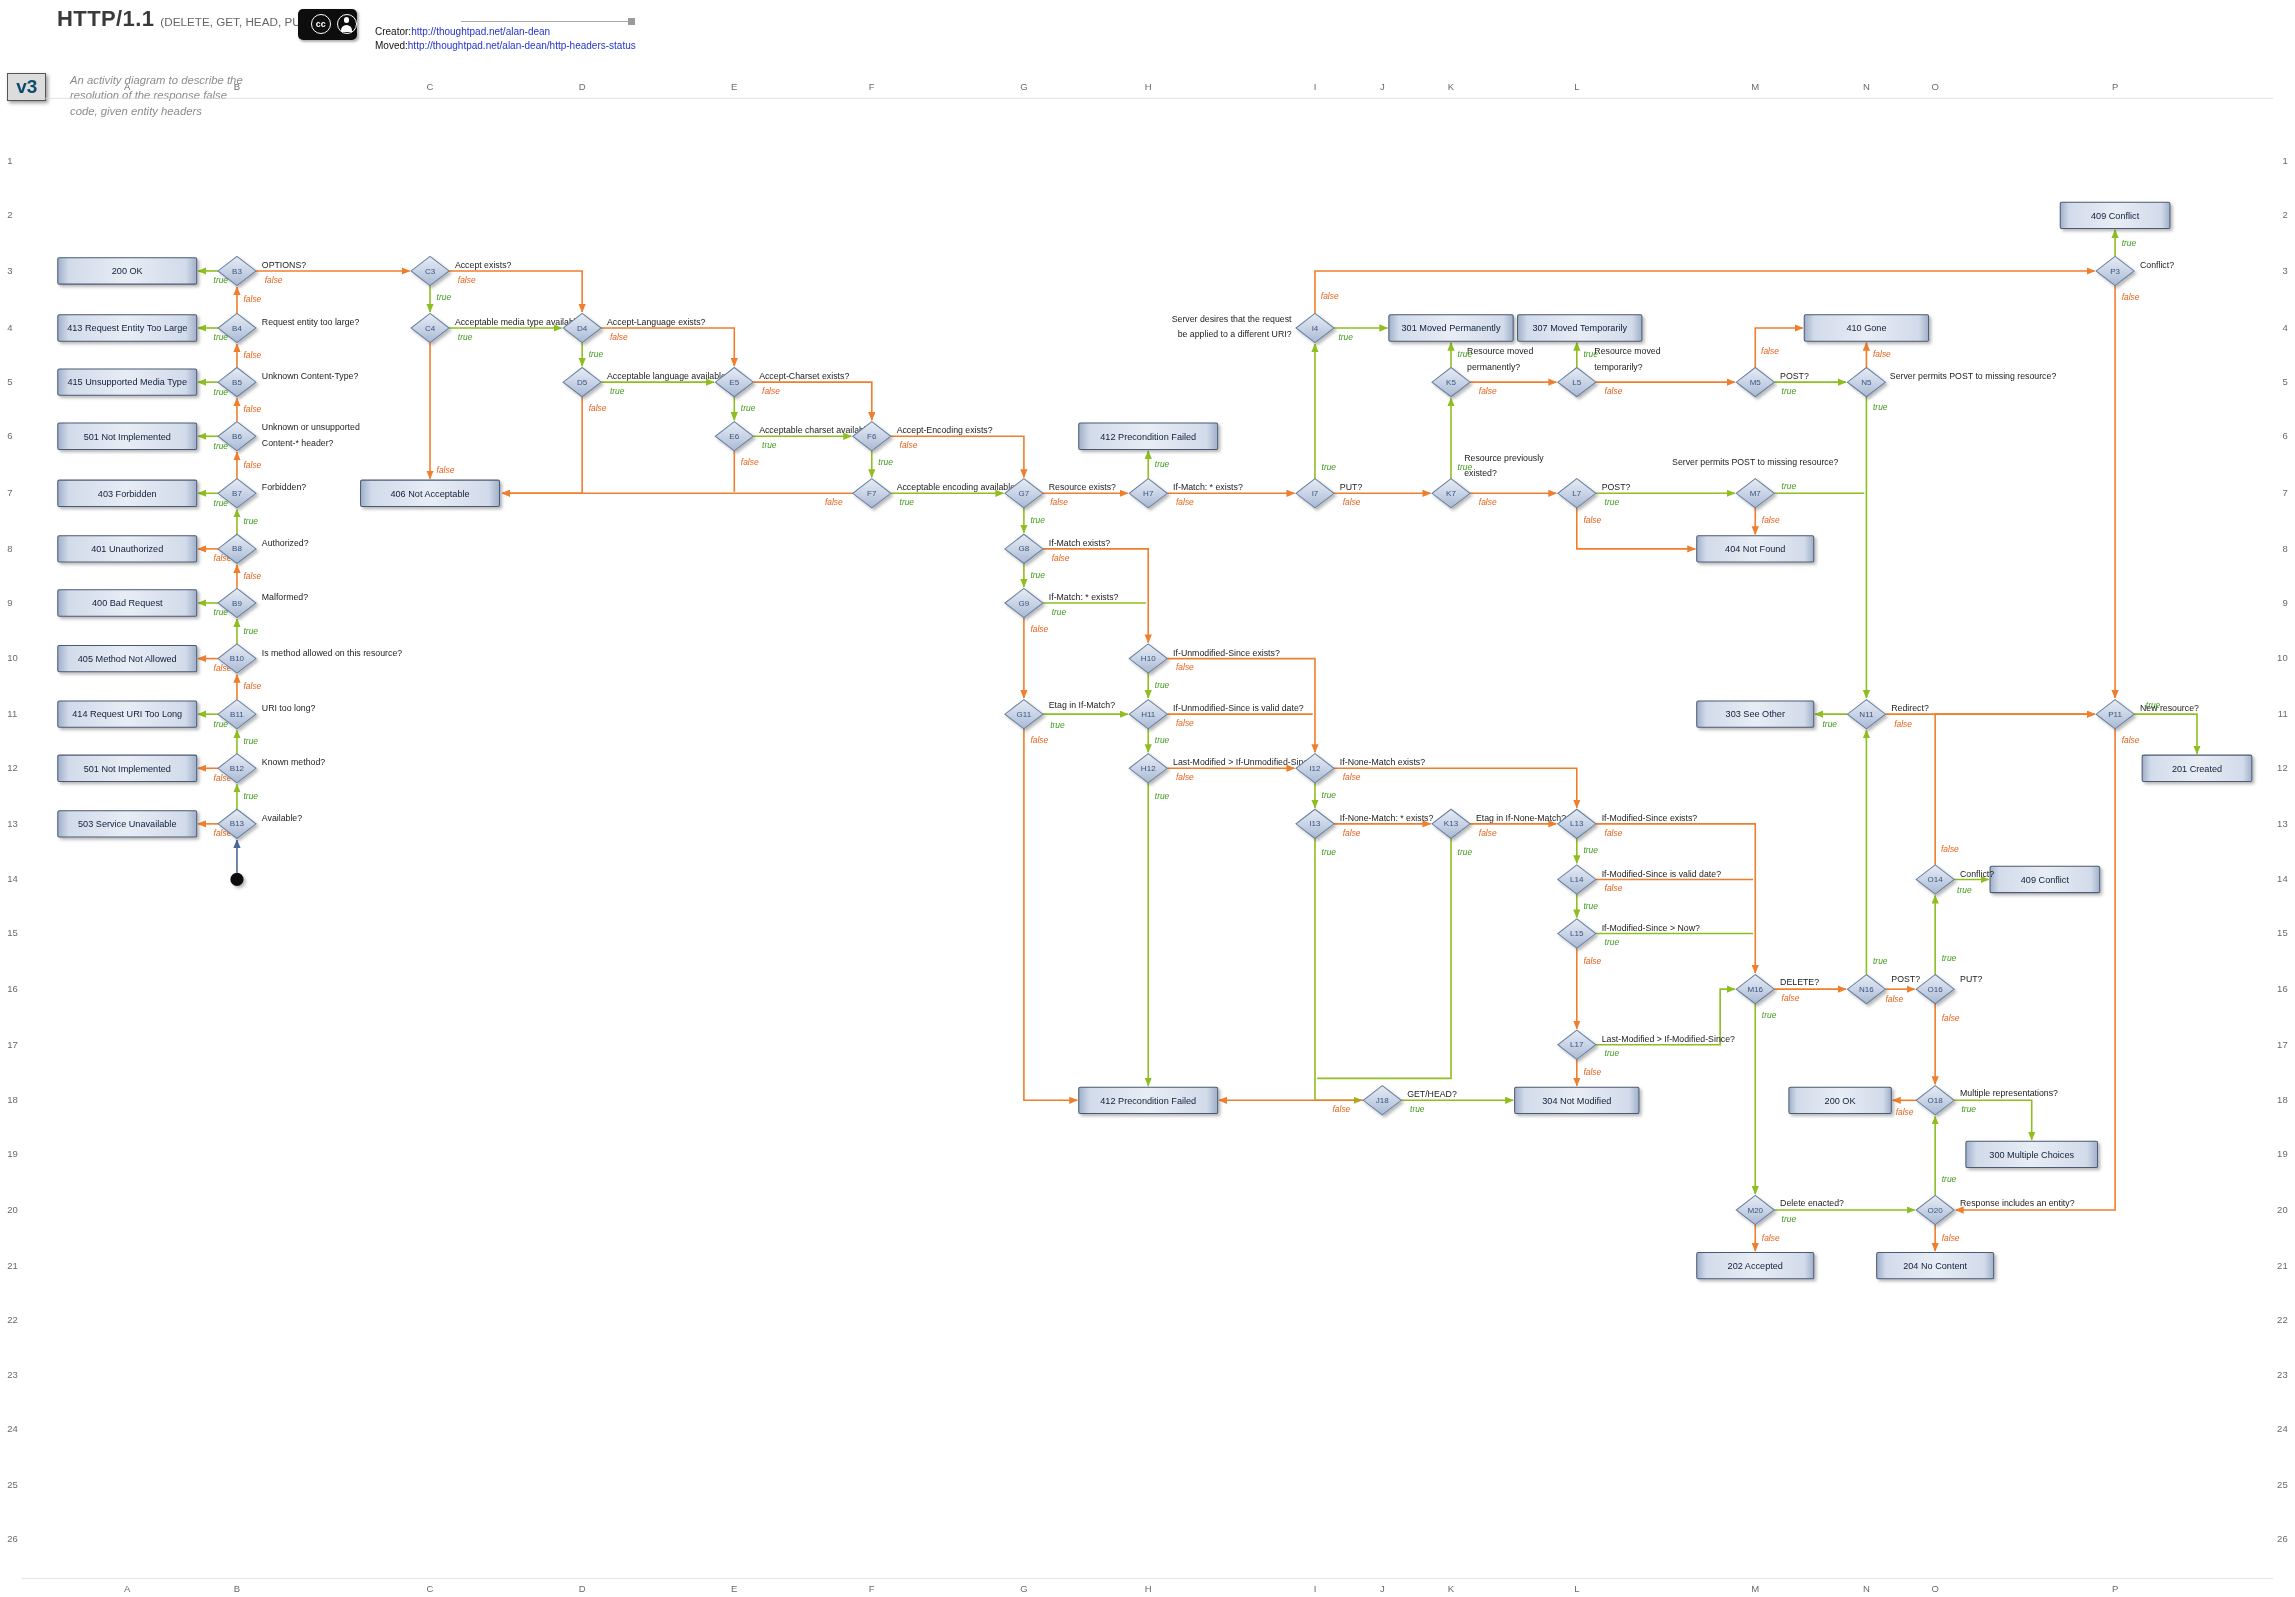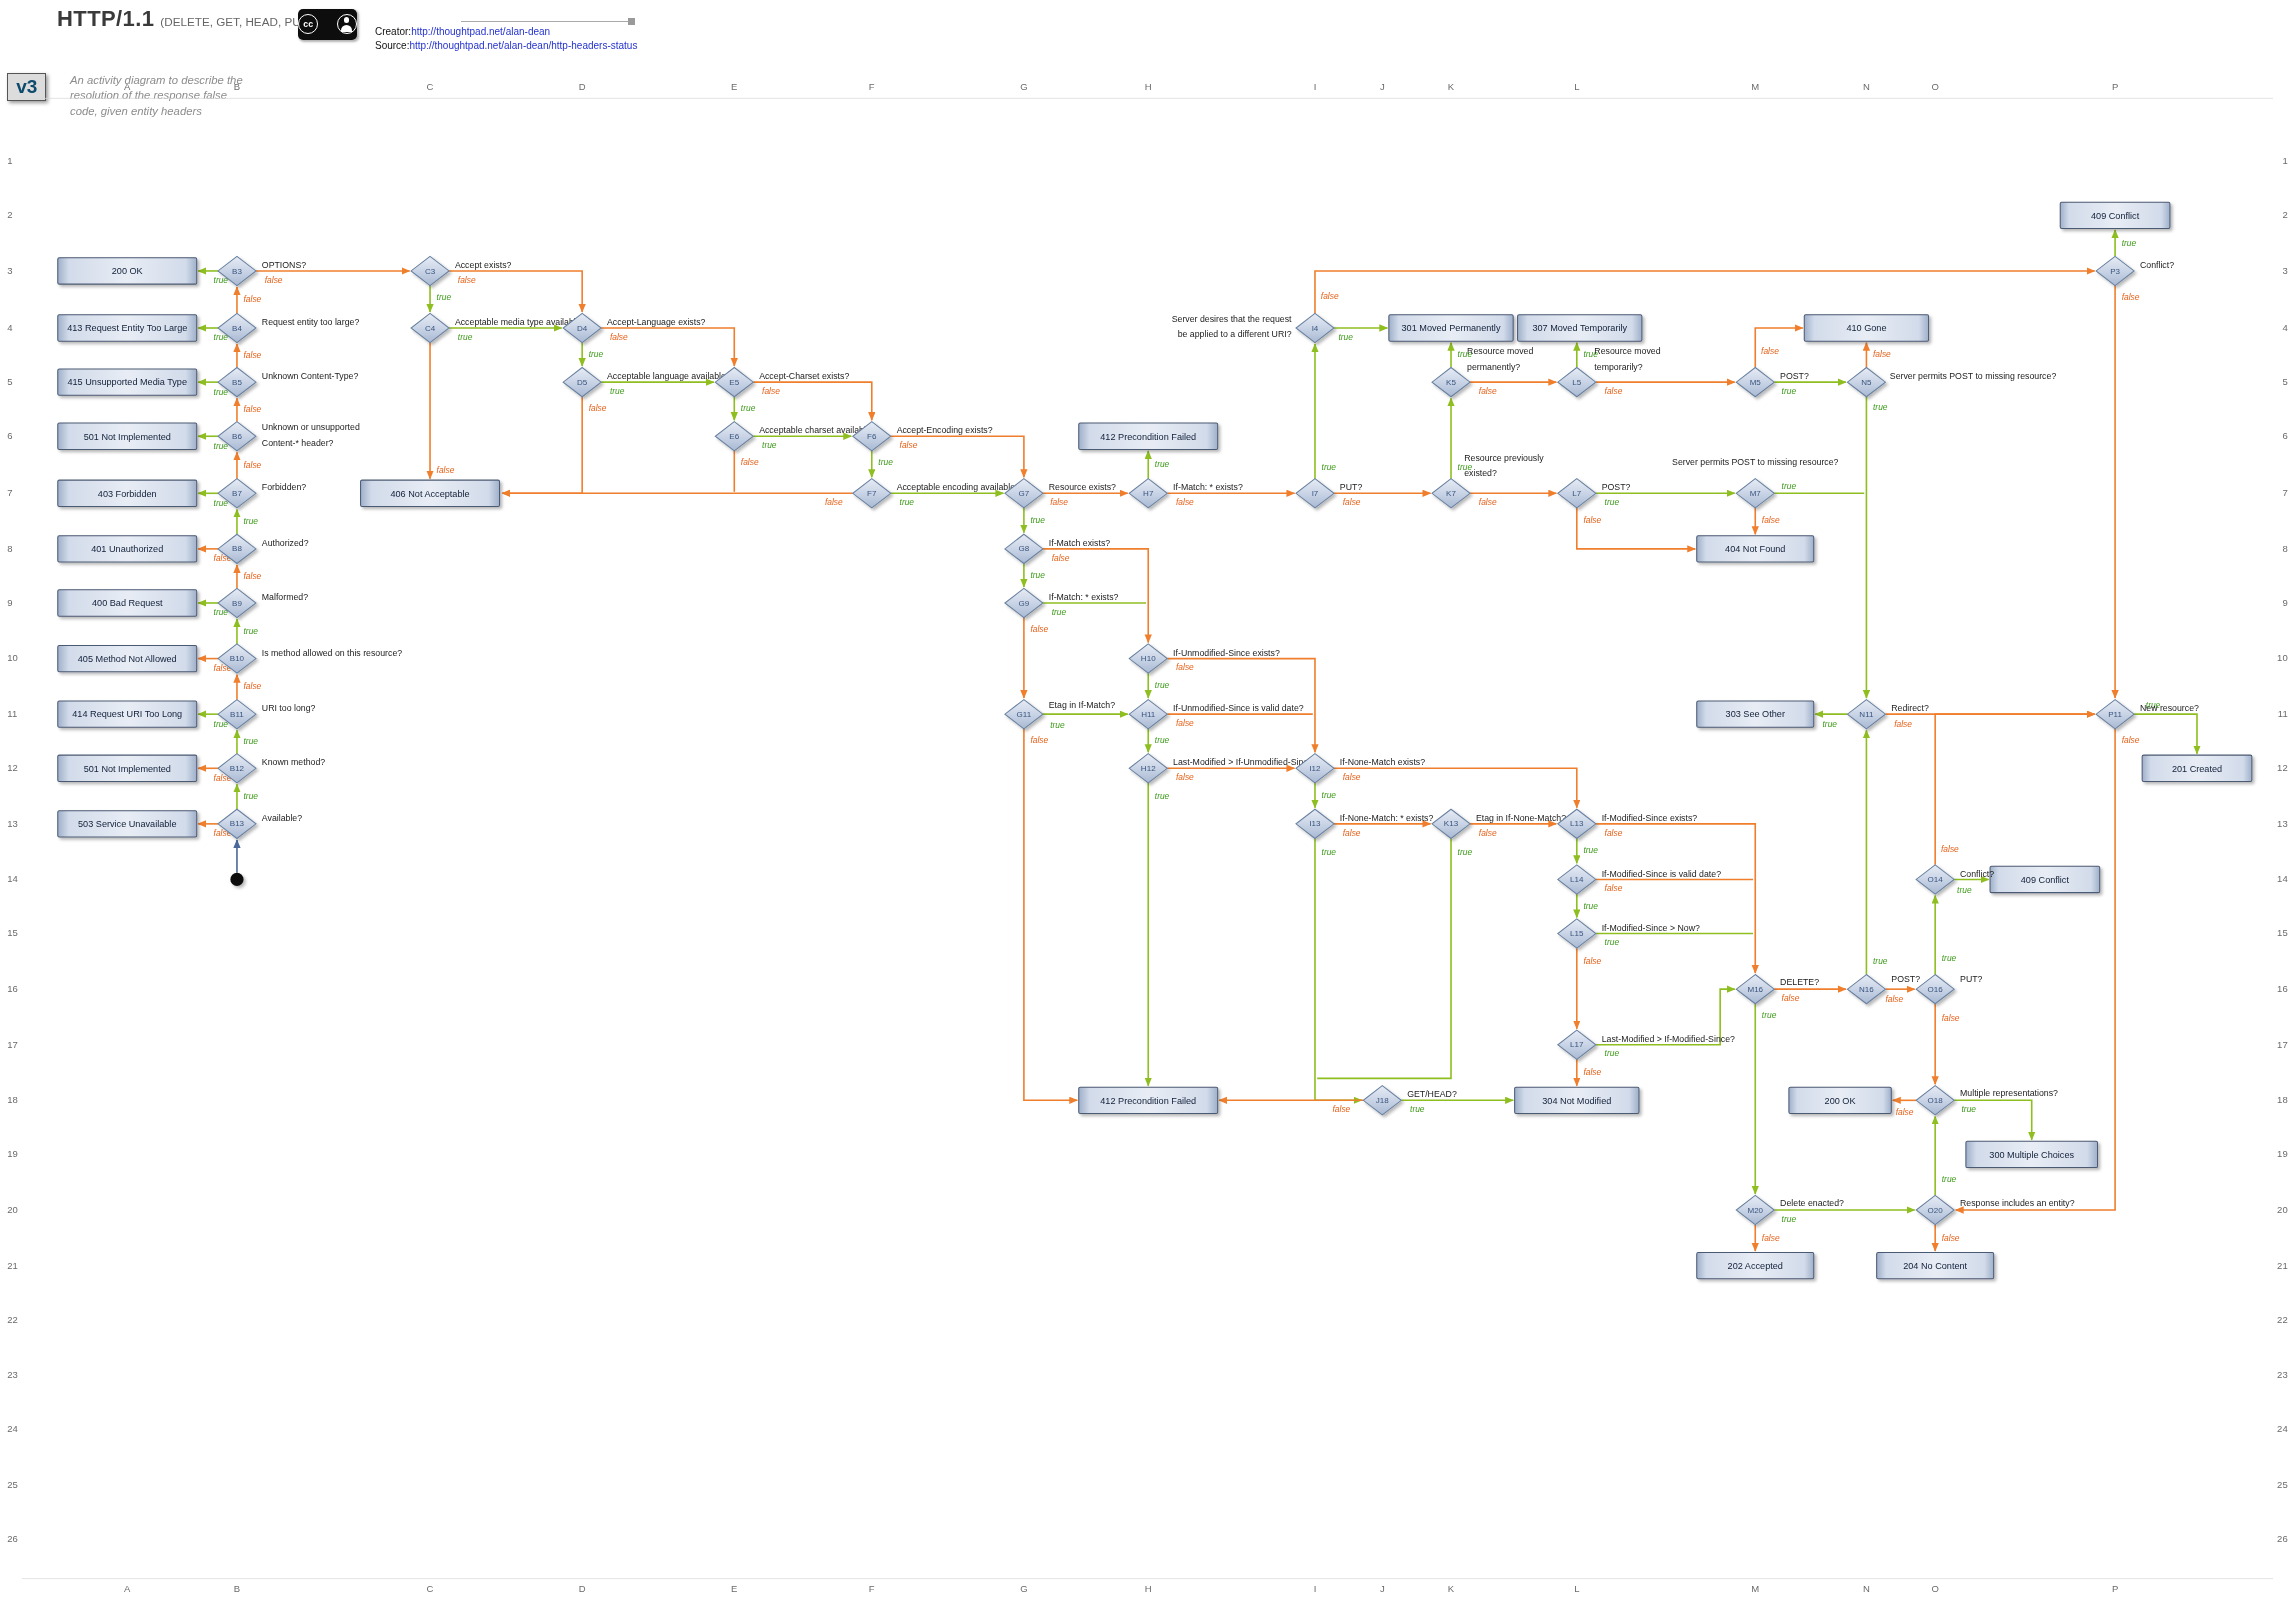--- a/index.html
+++ b/index.html
@@ -14,21 +14,21 @@
   #flow text.grid{font-size:13px;fill:#6a6a6a}
   .hdr{position:absolute;left:0;top:0;width:2295px;height:146px}
   .title-row{position:absolute;left:57px;top:5.9px;display:flex;align-items:baseline;gap:6px}
   .title{font-size:22px;font-weight:bold;color:#3a3a3a;letter-spacing:0.4px}
   .subtitle{font-size:11.7px;color:#666}
   .hrule{position:absolute;left:461px;top:21px;width:167px;height:0.7px;background:#aaa}
   .hrule-end{position:absolute;left:628px;top:18.3px;width:6.6px;height:6.6px;background:#9a9a9a}
   .desc{position:absolute;left:70px;top:73px;font-style:italic;color:#8c8c8c;
         font-size:11.3px;line-height:15.4px}
   .cc{position:absolute;left:298px;top:8.8px;width:59px;height:31px;background:#0d0d0d;
-      border-radius:5.1px;display:flex;align-items:center;justify-content:space-between;gap:5.9px;
+      border-radius:5.1px;display:flex;align-items:center;justify-content:flex-end;gap:5.9px;
       box-shadow:1.5px 1.5px 2.2px rgba(0,0,0,.3)}
   .cc-circle{width:18.3px;height:18.3px;border:1.8px solid #fff;border-radius:50%;color:#fff;
       font-size:8.8px;font-weight:bold;display:flex;align-items:center;justify-content:center}
   .cc-person{position:relative;width:18.3px;height:18.3px;border:1.8px solid #fff;border-radius:50%;display:block}
   .cc-person .head{position:absolute;left:5.9px;top:2.2px;width:5.9px;height:5.9px;border-radius:50%;background:#fff}
   .cc-person .body{position:absolute;left:2.9px;bottom:1.5px;width:11.7px;height:6.6px;
       border-radius:5.9px 5.9px 0 0;background:#fff}
   .meta{position:absolute;left:375px;top:25px;font-size:10px;color:#111;line-height:14px}
   .mlabel{color:#111}
   .mlink{color:#2433cf;text-decoration:none;margin-left:0}
@@ -56,21 +56,21 @@
     <span class="cc-person">
         <i class="head"></i>
         <i class="body"></i>
       </span>
   </div>
   <div class="meta">
     <div class="meta-row">
       <span class="mlabel">Creator:</span><a class="mlink" href="#">http://thoughtpad.net/alan-dean</a>
     </div>
     <div class="meta-row">
-      <span class="mlabel">Source:</span><a class="mlink" href="#">http://thoughtpad.net/alan-dean/http-headers-status</a>
+      <span class="mlabel">Moved:</span><a class="mlink" href="#">http://thoughtpad.net/alan-dean/http-headers-status</a>
     </div>
   </div>
   <div class="v3">v3</div>
 </div>
 
 <svg id="flow" width="2295" height="1598" viewBox="0 0 3138 2184">
     <defs>
       <linearGradient id="gDiam" x1="0" y1="0" x2="0" y2="1">
         <stop offset="0" stop-color="#e7ecf5"></stop>
         <stop offset="0.5" stop-color="#c9d4e6"></stop>

